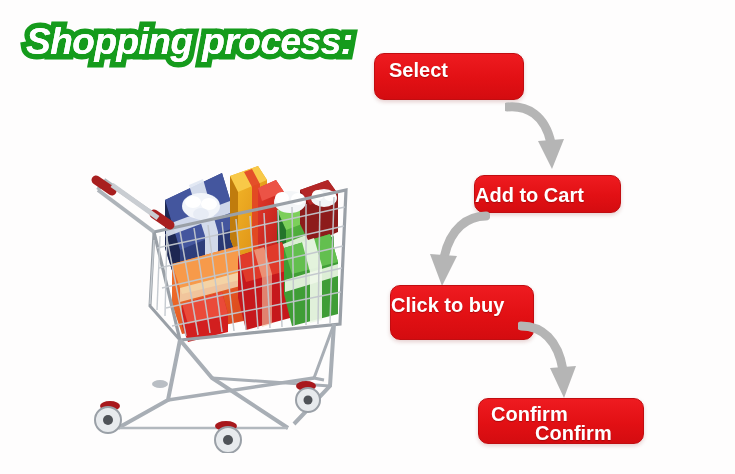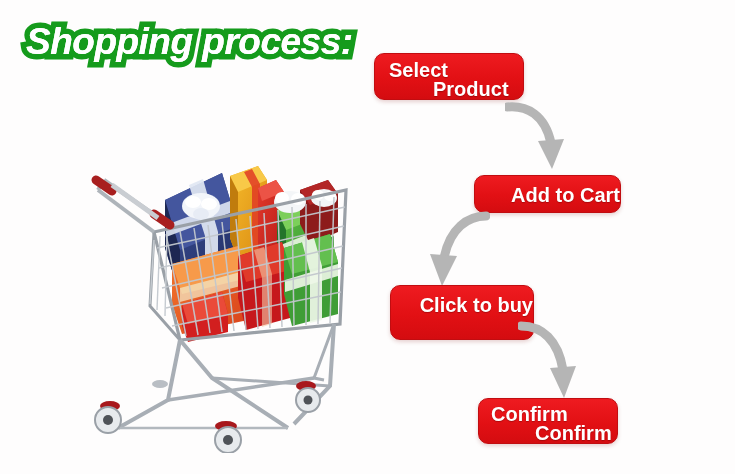--- a/index.html
+++ b/index.html
@@ -79,34 +79,34 @@
     box-sizing: border-box;
   }
   .step-btn .line {
     position: absolute;
     white-space: nowrap;
     text-shadow: 0 1px 1px rgba(110,0,0,0.45);
   }
   .step-btn.centered .line {
     left: 0;
     right: 0;
-    text-align: right;
+    text-align: left;
   }
 
   #btn-select-product { left: 374px; top: 53px; width: 150px; height: 47px; }
   #btn-select-product .line-1 { left: 14px;  top: 5px; }
   #btn-select-product .line-2 { left: 58px;  top: 24px; }
 
   #btn-add-to-cart { left: 474px; top: 175px; width: 147px; height: 38px; }
   #btn-add-to-cart .line-1 { top: 8px; }
 
   #btn-click-to-buy { left: 390px; top: 285px; width: 144px; height: 55px; }
   #btn-click-to-buy .line-1 { top: 8px; }
 
-  #btn-confirm-payment { left: 478px; top: 398px; width: 140px; height: 46px; }
+  #btn-confirm-payment { left: 478px; top: 398px; width: 166px; height: 46px; }
   #btn-confirm-payment .line-1 { left: 12px; top: 4px; }
   #btn-confirm-payment .line-2 { left: 56px; top: 23px; }
 
   
   .arrow-svg { position: absolute; }
   #arrow-1 { left: 505px; top: 95px;  width: 70px;  height: 78px; }
   #arrow-2 { left: 420px; top: 208px; width: 70px;  height: 80px; }
   #arrow-3 { left: 518px; top: 318px; width: 70px;  height: 84px; }
 </style>
 </head>
@@ -277,21 +277,20 @@
       <circle cx="246" cy="272" r="4.5" fill="#4f5358"></circle>
       <ellipse cx="164" cy="298" rx="11" ry="5" fill="#a8181c"></ellipse>
       <circle cx="166" cy="312" r="13" fill="#e7eaed" stroke="#9aa0a7" stroke-width="2"></circle>
       <circle cx="166" cy="312" r="5" fill="#4f5358"></circle>
       <ellipse cx="98" cy="256" rx="8" ry="4" fill="#b9bec4"></ellipse>
     </g>
   </svg>
 
   <div class="step-btn" id="btn-select-product">
     <span class="line line-1">Select</span>
-    <span class="line line-2">Product</span>
   </div>
 
   <svg class="arrow-svg" id="arrow-1" viewBox="0 0 70 78">
     <path d="M2 12 C22 10, 40 20, 46 48" stroke="#b5b5b5" stroke-width="9" fill="none" stroke-linecap="round"></path>
     <path d="M33 46 L59 44 L47 74 Z" fill="#b5b5b5"></path>
   </svg>
 
   <div class="step-btn centered" id="btn-add-to-cart">
     <span class="line line-1">Add to Cart</span>
   </div>

